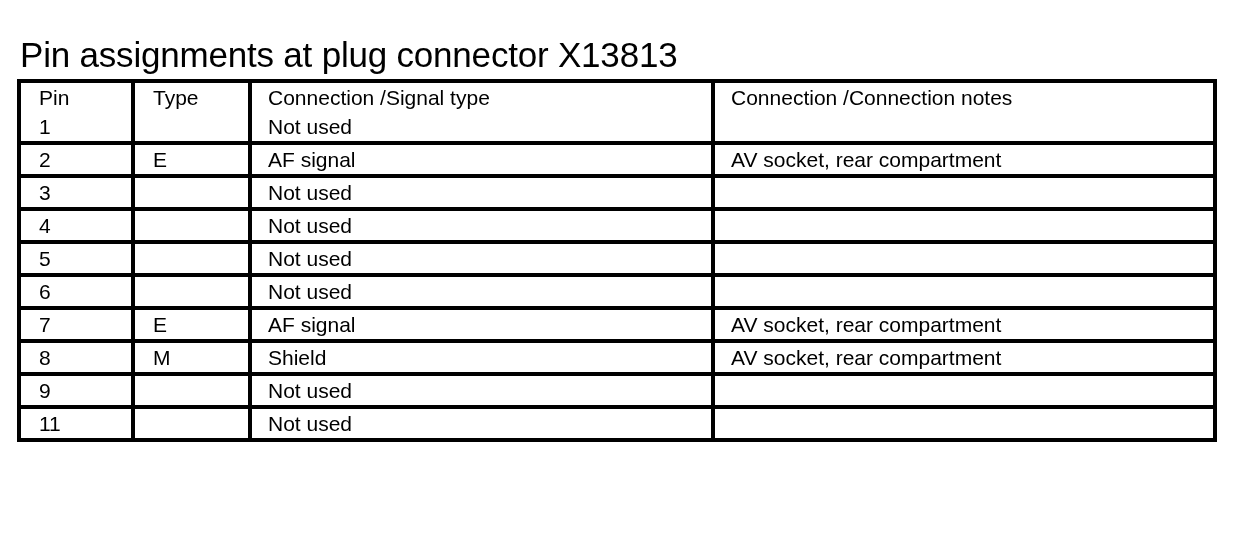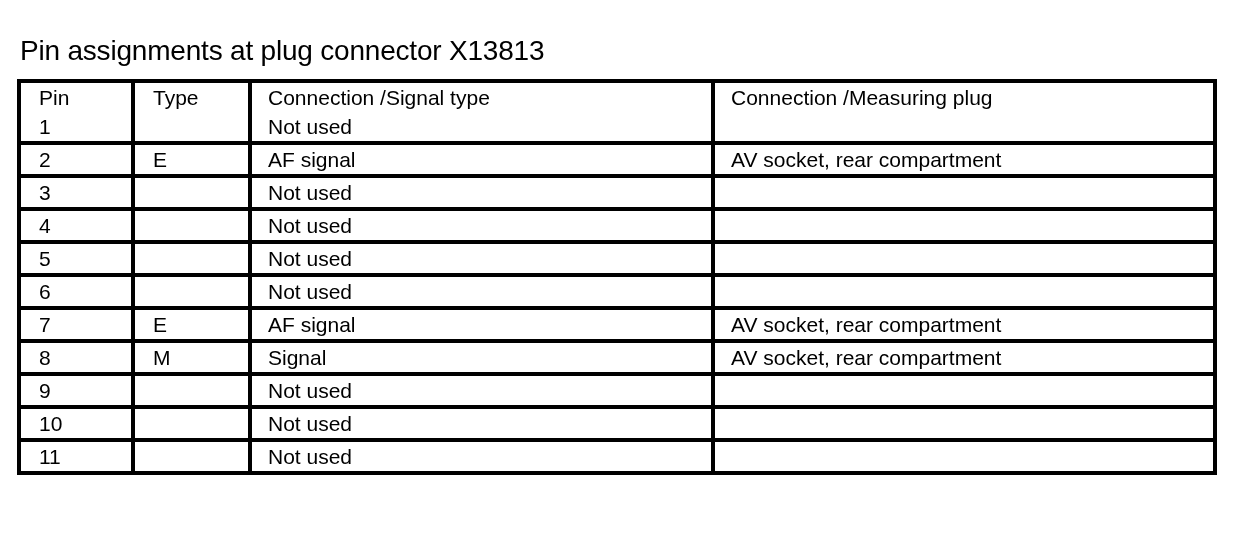--- a/index.html
+++ b/index.html
@@ -20,21 +20,21 @@
     position: relative;
     width: 1248px;
     height: 538px;
     background: #ffffff;
   }
 
   #page-title {
     position: absolute;
     left: 20px;
     top: 12px;
-    font-size: 28px;
+    font-size: 35px;
     line-height: 40px;
     font-weight: normal;
     letter-spacing: -0.2px;
     white-space: nowrap;
     color: #000000;
   }
 
   #pin-table-wrap {
     position: absolute;
     left: 17px;
@@ -105,21 +105,21 @@
         <col class="c-pin">
         <col class="c-type">
         <col class="c-desc">
         <col class="c-conn">
       </colgroup>
       <thead>
         <tr>
           <th class="col-pin">Pin</th>
           <th class="col-type">Type</th>
           <th class="col-desc">Connection /Signal type</th>
-          <th class="col-conn">Connection /Measuring plug</th>
+          <th class="col-conn">Connection /Connection notes</th>
         </tr>
       </thead>
       <tbody id="pin-table-body">
           <tr>
             <td class="col-pin">1</td>
             <td class="col-type empty-cell"></td>
             <td class="col-desc">Not used</td>
             <td class="col-conn empty-cell"></td>
           </tr>
           <tr>
@@ -154,31 +154,25 @@
           </tr>
           <tr>
             <td class="col-pin">7</td>
             <td class="col-type">E</td>
             <td class="col-desc">AF signal</td>
             <td class="col-conn">AV socket, rear compartment</td>
           </tr>
           <tr>
             <td class="col-pin">8</td>
             <td class="col-type">M</td>
-            <td class="col-desc">Signal</td>
+            <td class="col-desc">Shield</td>
             <td class="col-conn">AV socket, rear compartment</td>
           </tr>
           <tr>
             <td class="col-pin">9</td>
-            <td class="col-type empty-cell"></td>
-            <td class="col-desc">Not used</td>
-            <td class="col-conn empty-cell"></td>
-          </tr>
-          <tr>
-            <td class="col-pin">10</td>
             <td class="col-type empty-cell"></td>
             <td class="col-desc">Not used</td>
             <td class="col-conn empty-cell"></td>
           </tr>
           <tr>
             <td class="col-pin">11</td>
             <td class="col-type empty-cell"></td>
             <td class="col-desc">Not used</td>
             <td class="col-conn empty-cell"></td>
           </tr>

